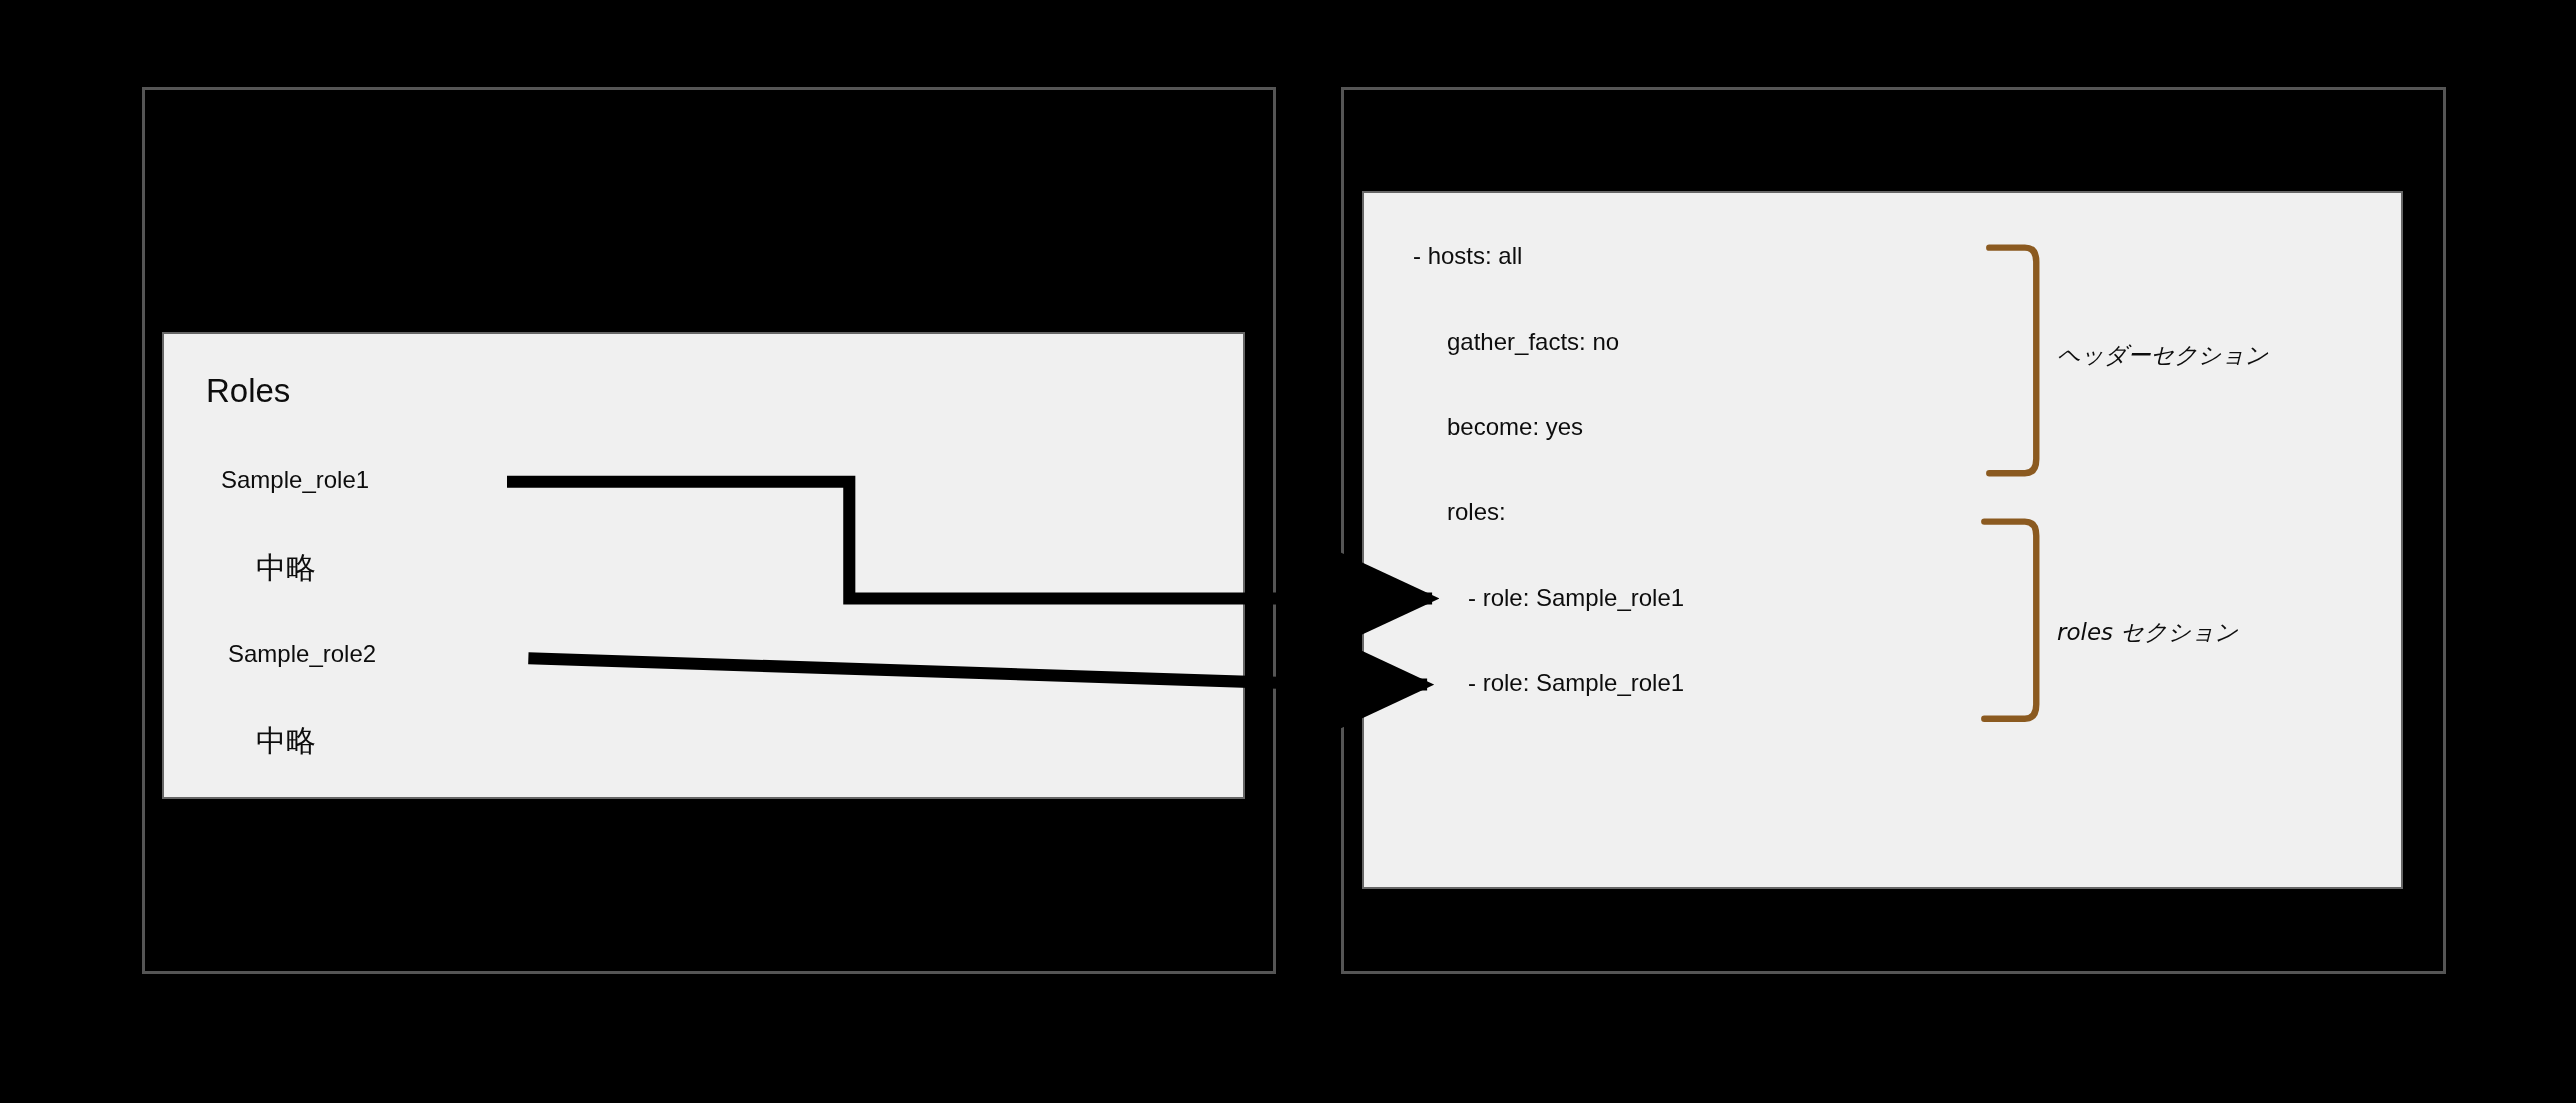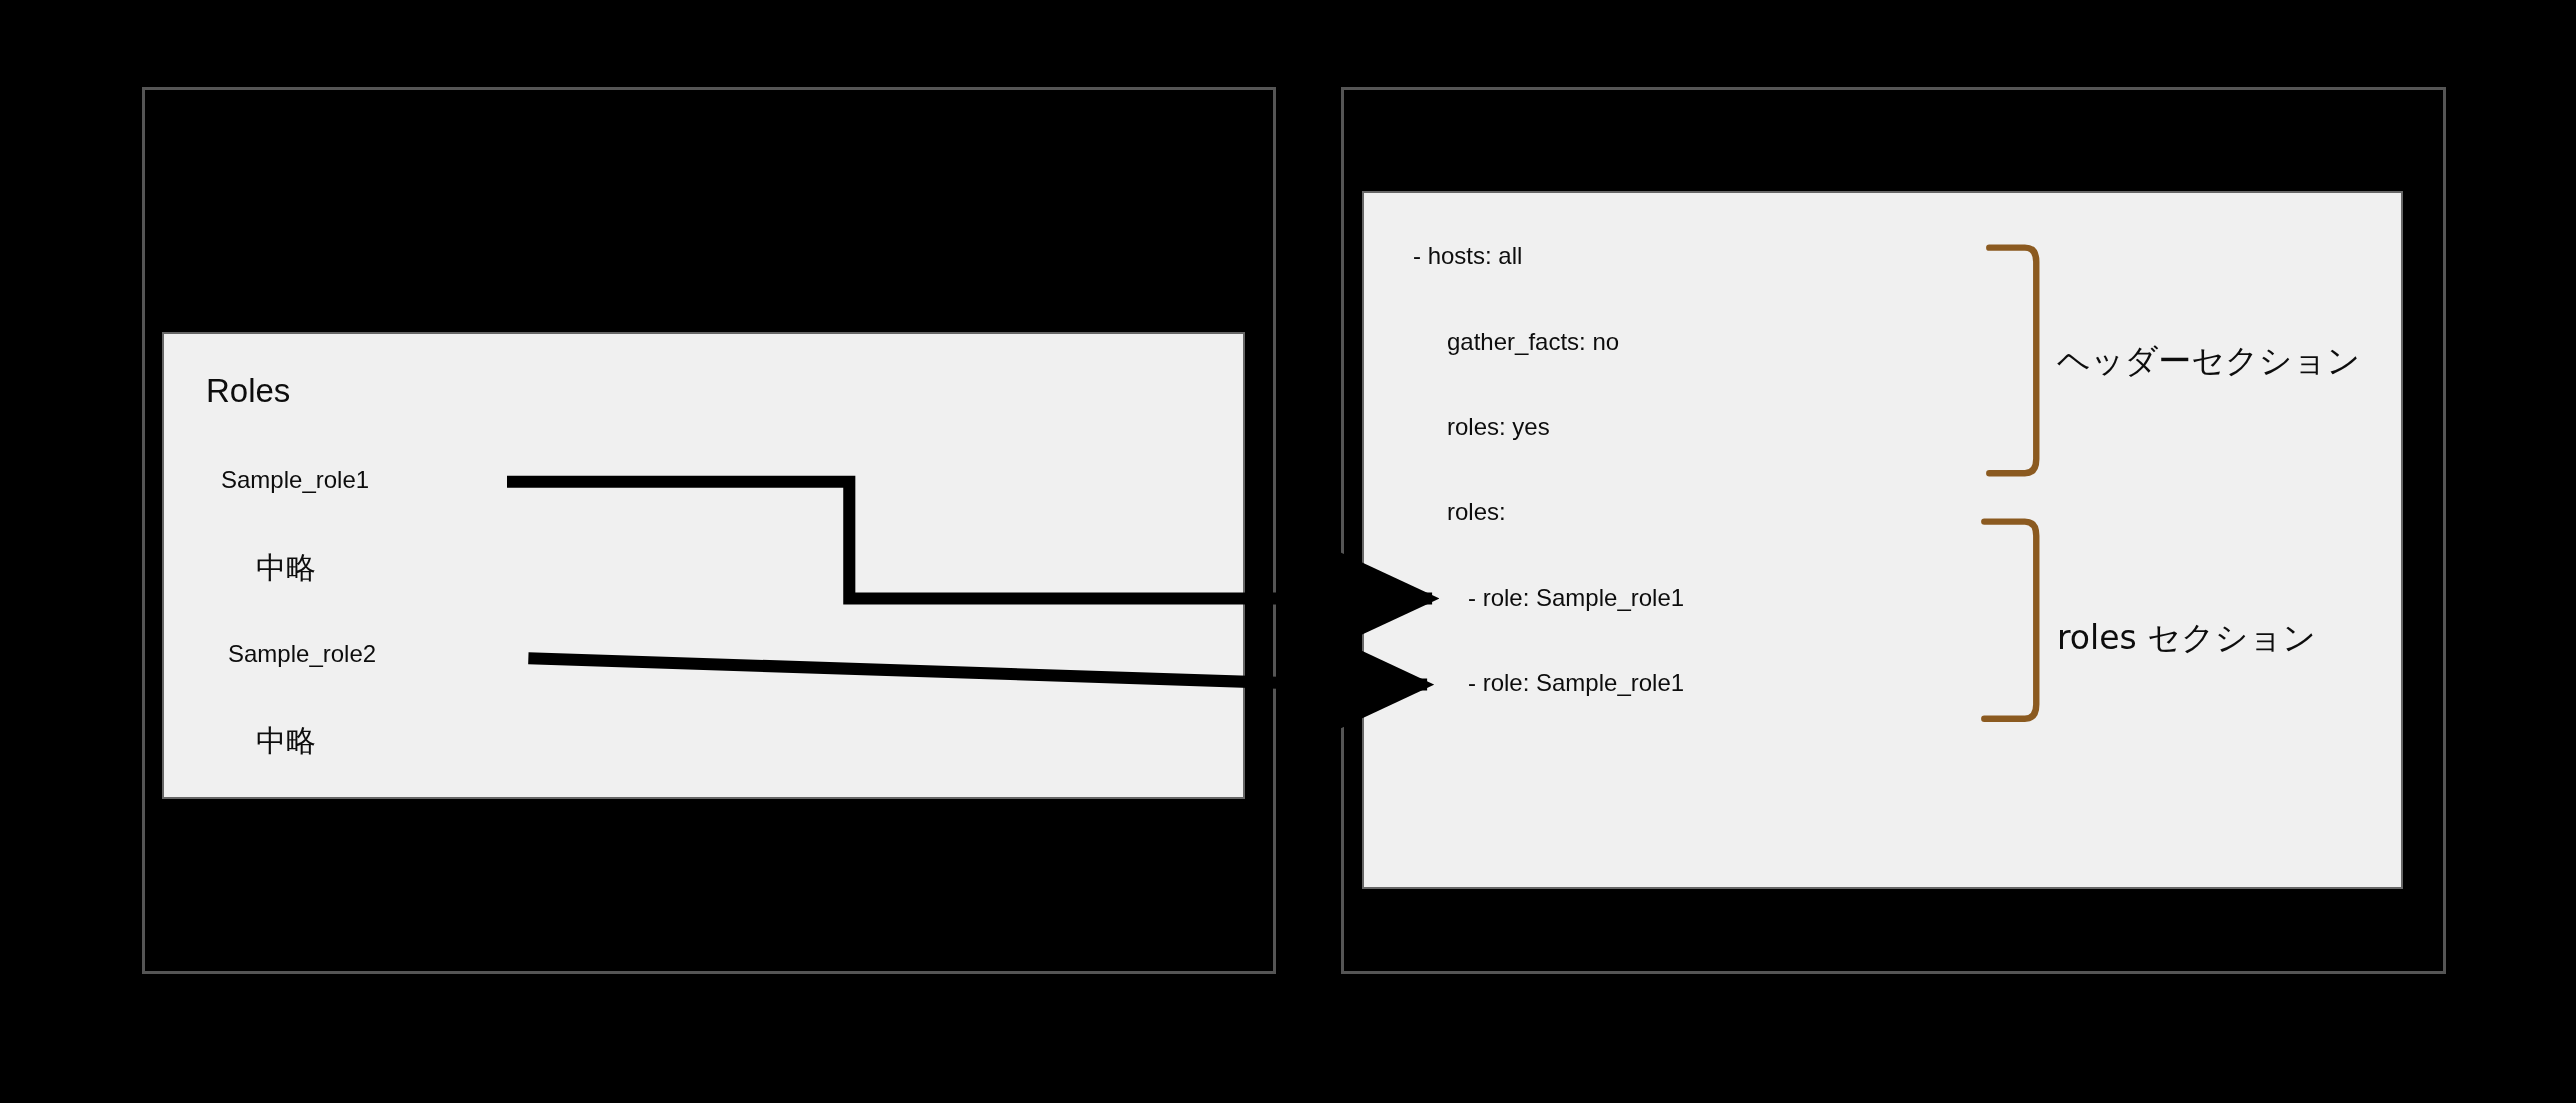--- a/index.html
+++ b/index.html
@@ -48,22 +48,23 @@
     font-size: 24px;
     line-height: 1;
     font-family: "Liberation Sans", "DejaVu Sans", sans-serif;
   }
   .txt-heading { font-size: 33px; }
   .txt-cjk {
     font-family: Liberation Sans, sans-serif;
     font-size: 30px;
   }
   .txt-label {
-    font-size: 33px;
+    font-size: 23px;
     font-family: "DejaVu Sans", "Liberation Sans", sans-serif;
+    font-style: italic;
   }
 
   
   .overlay {
     position: absolute;
     left: 0;
     top: 0;
     width: 2576px;
     height: 1103px;
     pointer-events: none;
@@ -89,21 +90,21 @@
   <div class="txt txt-cjk" style="left:256px; top:553px;">中略</div>
 
   <div class="txt" style="left:228px; top:642px;">Sample_role2</div>
 
   <div class="txt txt-cjk" style="left:256px; top:726px;">中略</div>
 
   <div class="txt" style="left:1413px; top:244px;">- hosts: all</div>
 
   <div class="txt" style="left:1447px; top:330px;">gather_facts: no</div>
 
-  <div class="txt" style="left:1447px; top:415px;">roles: yes</div>
+  <div class="txt" style="left:1447px; top:415px;">become: yes</div>
 
   <div class="txt" style="left:1447px; top:500px;">roles:</div>
 
   <div class="txt" style="left:1468px; top:586px;">- role: Sample_role1</div>
 
   <div class="txt" style="left:1468px; top:671px;">- role: Sample_role1</div>
 
   <div class="txt txt-label" style="left:2057px; top:344px;">ヘッダーセクション</div>
 
   <div class="txt txt-label" style="left:2057px; top:621px;">roles セクション</div>

